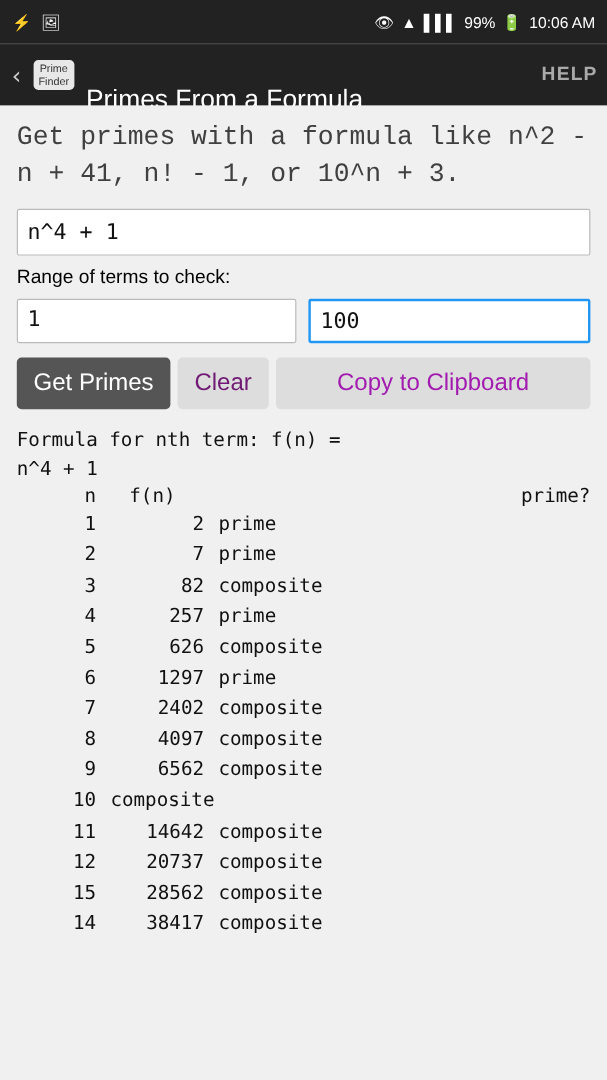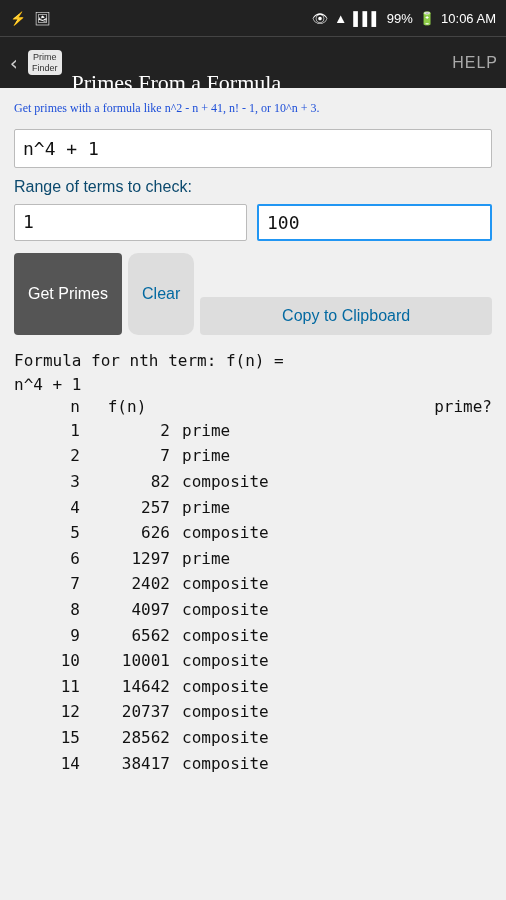--- a/index.html
+++ b/index.html
@@ -55,47 +55,47 @@
       border-radius: 4px;
       padding: 2px 4px;
       font-size: 9px;
       color: #333;
       font-family: sans-serif;
       line-height: 1.2;
       text-align: center;
       margin-right: 10px;
     }
     .title-bar-title {
-      font-family: Liberation Serif, serif;
+      font-family: Liberation Sans, sans-serif;
       font-size: 22px;
       font-weight: normal;
       color: #fff;
       flex: 1;
       margin-top: 40px;
     }
     .title-bar-help {
       font-family: sans-serif;
       font-size: 16px;
       color: #aaa;
-      font-weight: normal;
+      font-weight: bold;
       letter-spacing: 1px;
     }
 
     
     .main-content {
       background: #f0f0f0;
       flex: 1;
       padding: 12px 14px;
       overflow-y: auto;
     }
 
     .description {
-      font-family: Liberation Serif, serif;
-      font-size: 12px;
-      color: #1d4ed8;
+      font-family: Liberation Mono, monospace;
+      font-size: 22px;
+      color: #404040;
       margin-bottom: 12px;
       line-height: 1.4;
     }
 
     .formula-input-container {
       background: #fff;
       border: 1px solid #bbb;
       border-radius: 2px;
       margin-bottom: 10px;
     }
@@ -106,21 +106,21 @@
       font-size: 18px;
       font-family: monospace;
       padding: 8px 8px;
       background: transparent;
       color: #111;
     }
 
     .range-label {
       font-family: sans-serif;
       font-size: 16px;
-      color: #0c4a6e;
+      color: #000000;
       margin-bottom: 8px;
     }
 
     .range-inputs {
       display: flex;
       gap: 10px;
       margin-bottom: 12px;
     }
     .range-input-box {
       background: #fff;
@@ -143,42 +143,40 @@
       color: #111;
     }
 
     .buttons-row {
       display: flex;
       gap: 6px;
       margin-bottom: 14px;
     }
     .btn {
       font-family: sans-serif;
-      font-size: 16px;
+      font-size: 20px;
       border: none;
       border-radius: 4px;
       padding: 10px 14px;
       cursor: pointer;
     }
     .btn-get-primes {
       background: #555;
       color: #fff;
       flex: 0 0 auto;
     }
     .btn-clear {
       background: #ddd;
-      color: #0369a1;
+      color: #701a75;
       flex: 0 0 auto;
-      border-radius: 10px;
     }
     .btn-clipboard {
       background: #ddd;
-      color: #0369a1;
-      flex: 1;
-      margin-top: 44px;
+      color: #a21caf;
+      flex: 1;
     }
 
     .formula-display {
       font-family: monospace;
       font-size: 16px;
       color: #111;
       margin-bottom: 0;
       line-height: 1.5;
     }
 
@@ -331,21 +329,20 @@
       <div class="col-fn">4097</div>
       <div class="col-prime">composite</div>
     </div>
         <div class="result-row">
       <div class="col-n">9</div>
       <div class="col-fn">6562</div>
       <div class="col-prime">composite</div>
     </div>
         <div class="result-row">
       <div class="col-n">10</div>
-      <div class="col-fn">10001</div>
       <div class="col-prime">composite</div>
     </div>
         <div class="result-row">
       <div class="col-n">11</div>
       <div class="col-fn">14642</div>
       <div class="col-prime">composite</div>
     </div>
         <div class="result-row">
       <div class="col-n">12</div>
       <div class="col-fn">20737</div>

